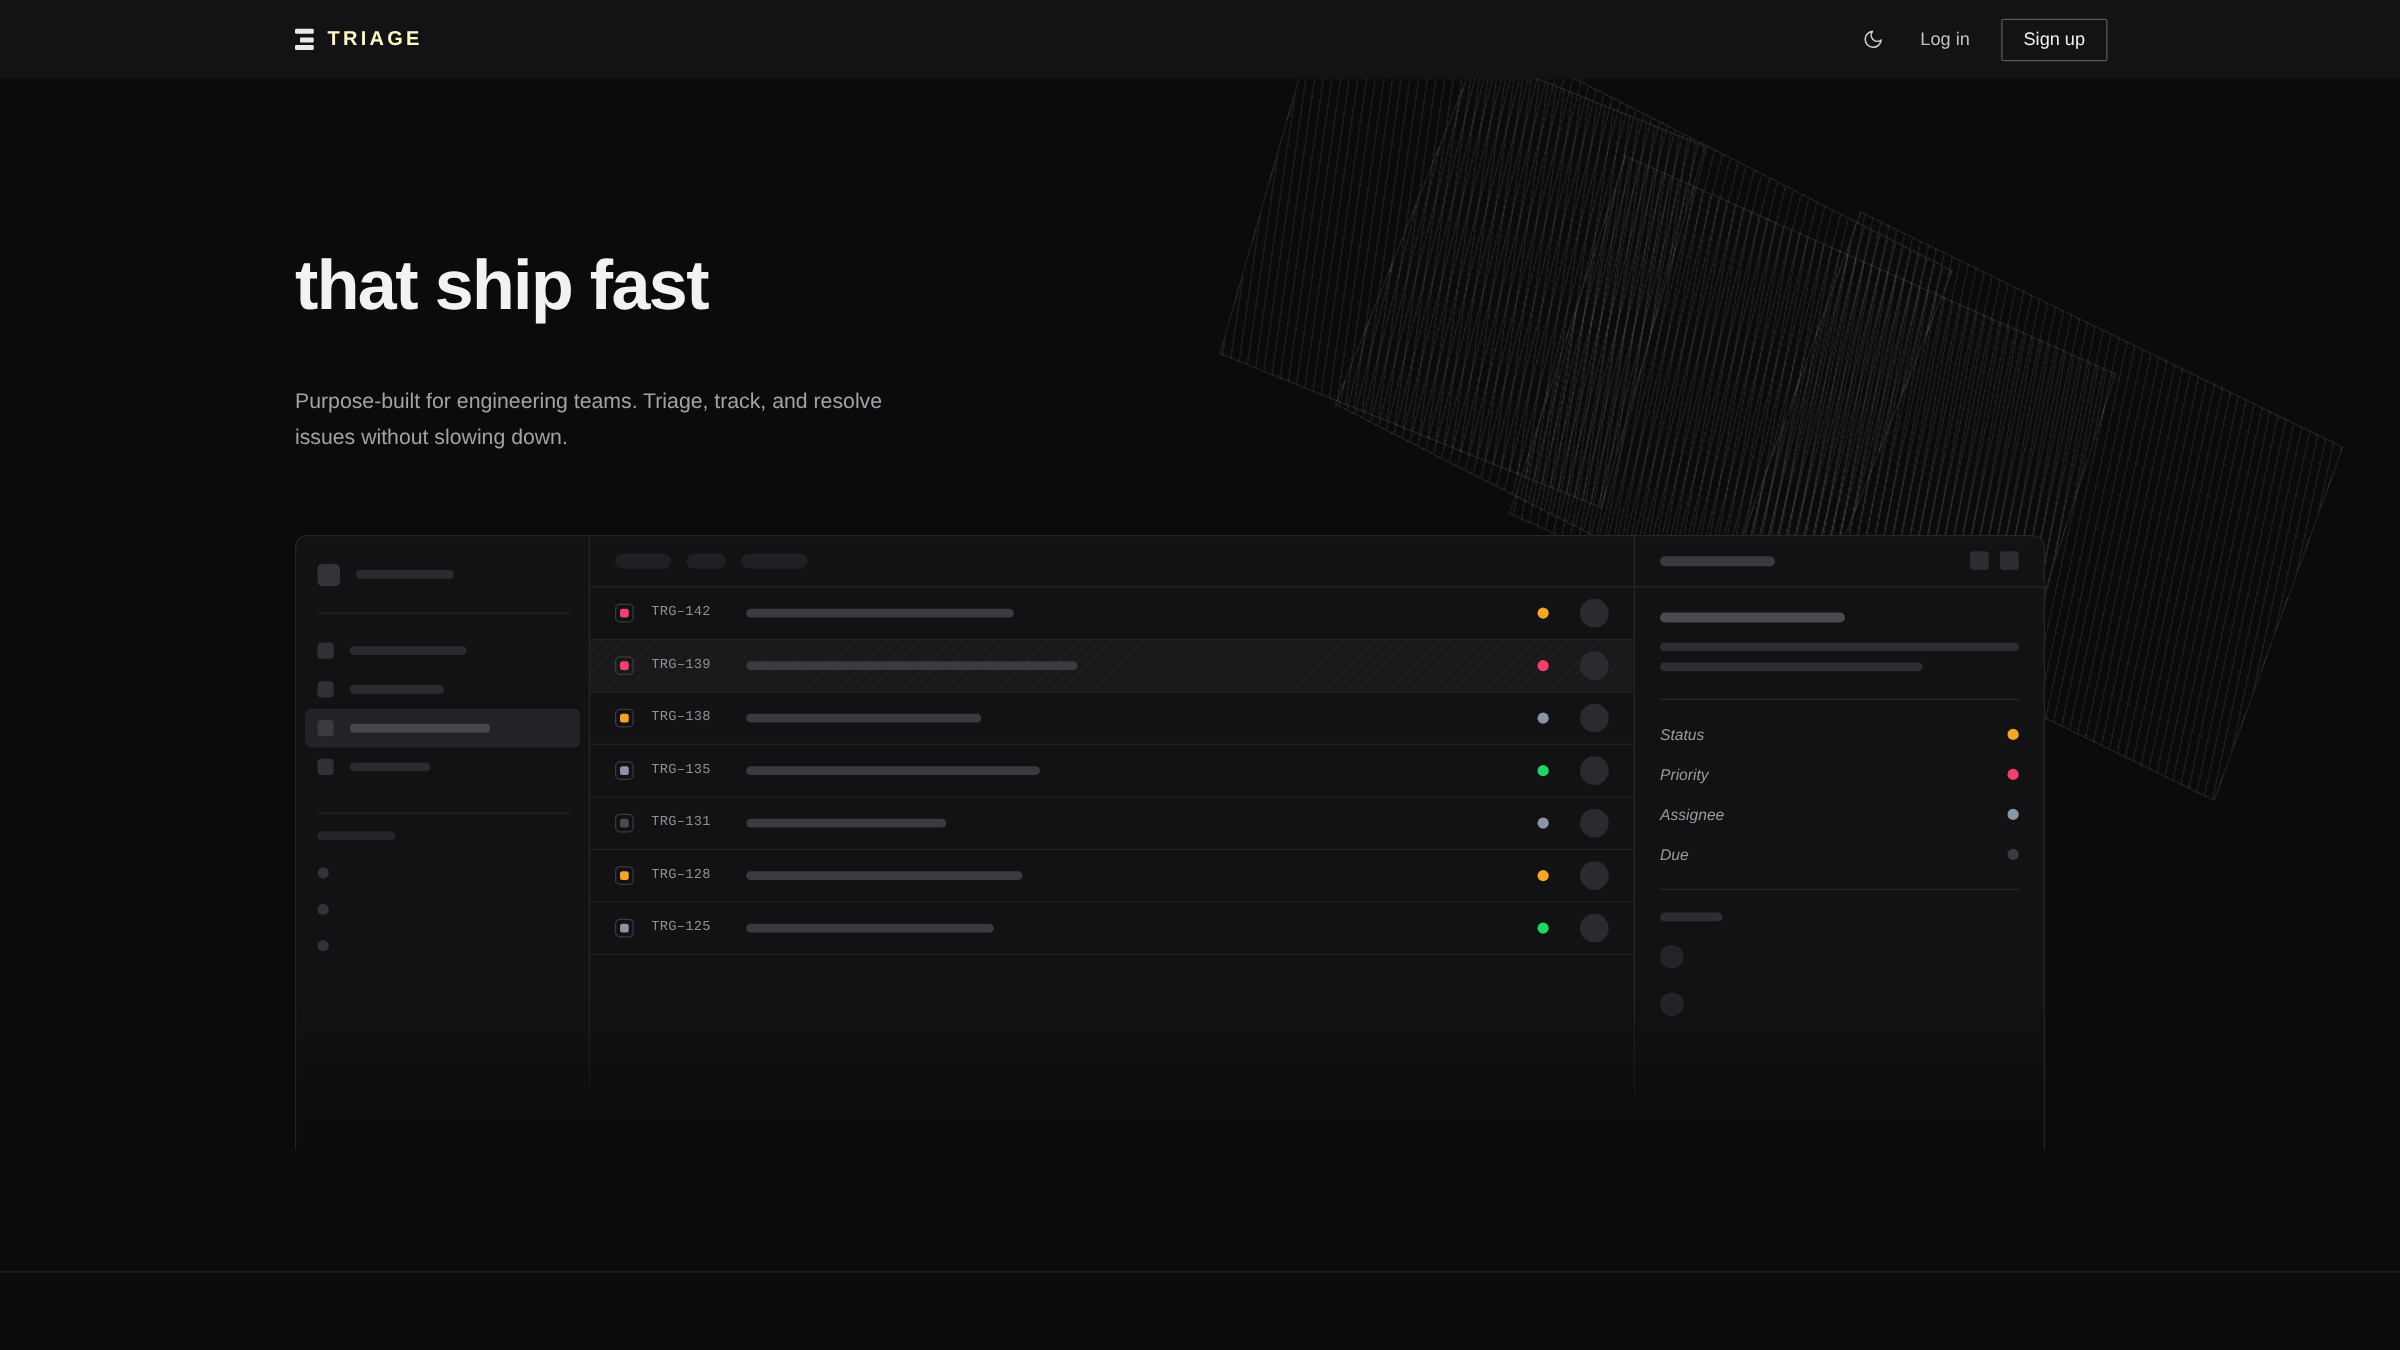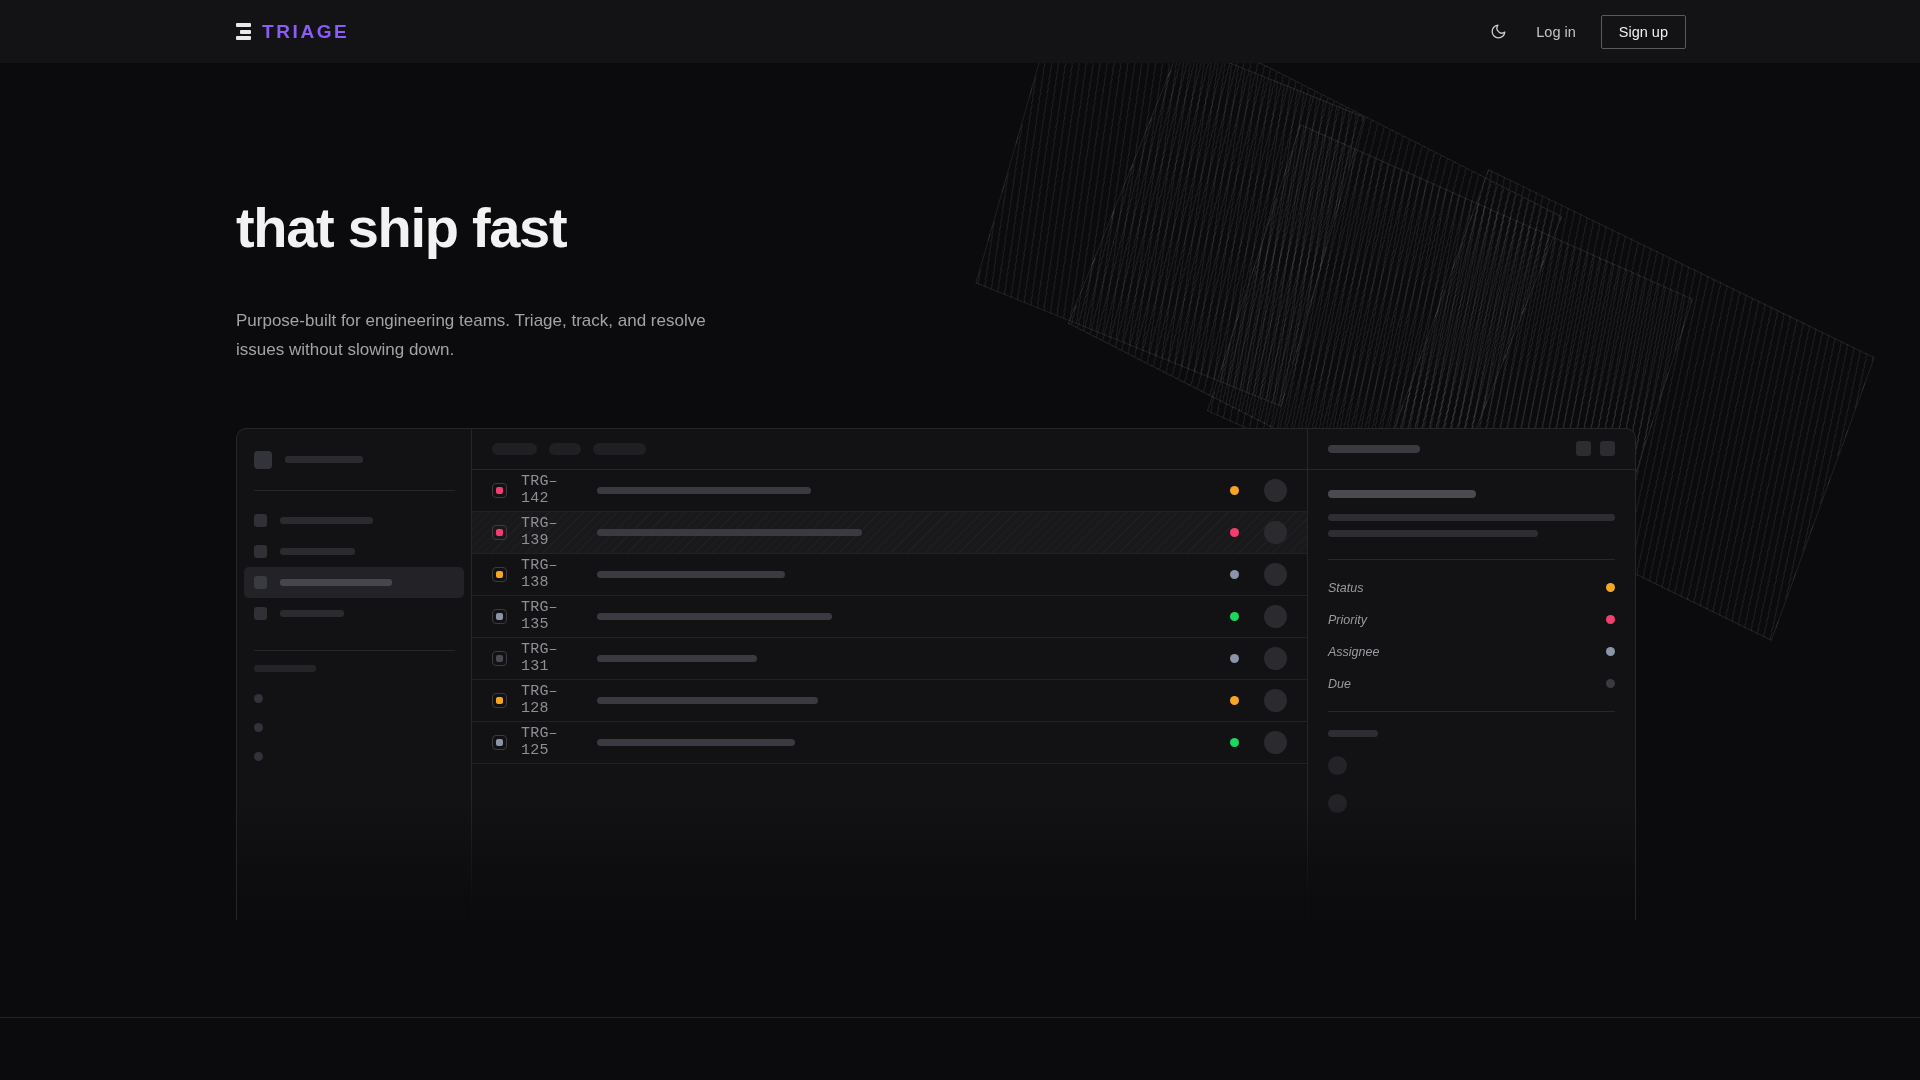--- a/index.html
+++ b/index.html
@@ -63,21 +63,21 @@
   .brand { display: flex; align-items: center; gap: 11px; }
   .brand-mark {
     width: 15px; height: 17px;
     display: flex; flex-direction: column; justify-content: space-between;
   }
   .brand-mark i { display:block; height: 4px; background: #e9e9ea; border-radius: 1px; }
   .brand-mark i:nth-child(1){ width: 15px; }
   .brand-mark i:nth-child(2){ width: 11px; margin-left: 4px; }
   .brand-mark i:nth-child(3){ width: 15px; }
   .brand-name {
-    color: #8b5cf6; font-size: 19px; font-weight: bold;
+    color: #fef9c3; font-size: 16px; font-weight: bold;
     letter-spacing: 2.6px;
   }
   .header-right { display: flex; align-items: center; gap: 25px; }
   .theme-toggle {
     width: 26px; height: 26px;
     display: flex; align-items: center; justify-content: center;
     color: #cfcfd2;
   }
   .login-link {
     color: #c3c3c6; font-size: 14.5px; text-decoration: none;
@@ -199,21 +199,21 @@
   }
   .prio-icon {
     width: 15px; height: 15px;
     border-radius: 4px;
     border: 1px solid #3a3a41;
     display: flex; align-items: center; justify-content: center;
     flex-shrink: 0;
   }
   .prio-icon i { display:block; width: 7px; height: 7px; border-radius: 2px; }
   .issue-key {
-    color: #8e8e94; font-size: 15px;
+    color: #8e8e94; font-size: 11px;
     font-family: "Liberation Mono", monospace;
     letter-spacing: 0.2px;
     width: 62px; flex-shrink: 0;
   }
   .issue-title-sk { height: 7px; border-radius: 4px; background: #3a3a40; }
   .issue-spacer { flex: 1; }
   .status-dot { width: 9px; height: 9px; border-radius: 50%; flex-shrink: 0; }
   .avatar-sk { width: 23px; height: 23px; border-radius: 50%; background: #2a2a2f; flex-shrink: 0; margin-left: 11px; }
 
   

